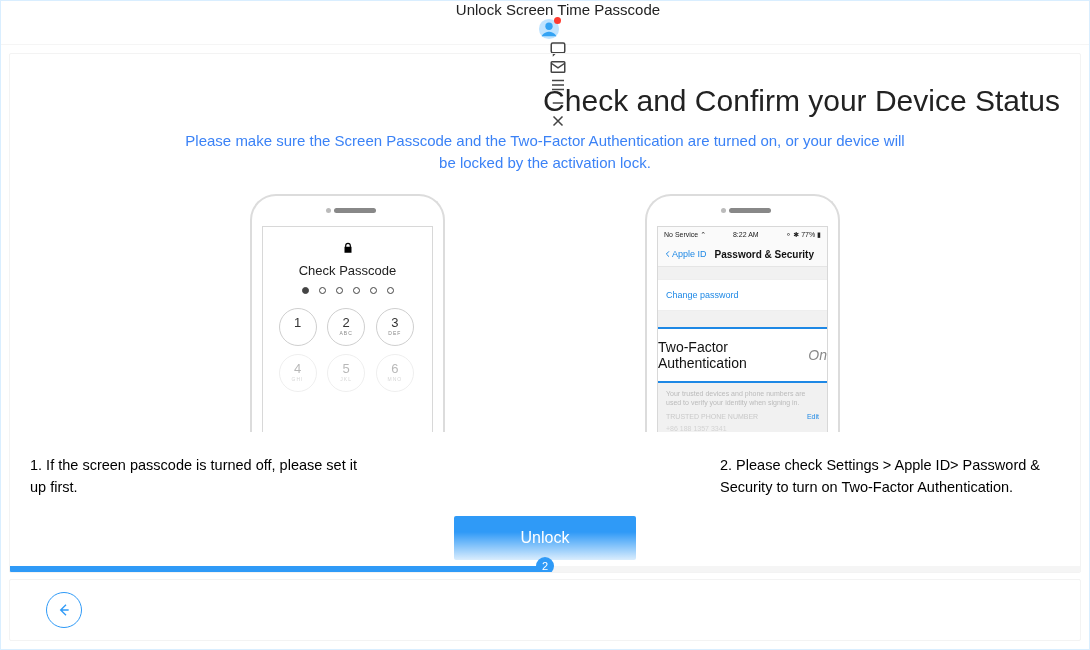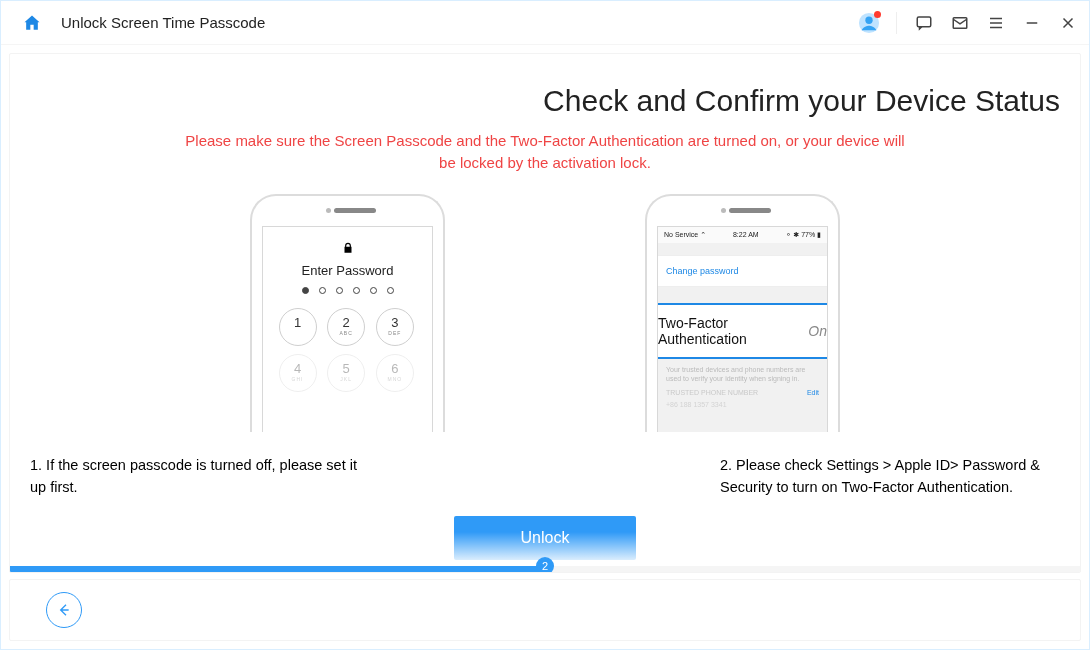--- a/index.html
+++ b/index.html
@@ -5,37 +5,38 @@
   * { box-sizing: border-box; margin: 0; padding: 0; font-family: -apple-system, "Segoe UI", Arial, sans-serif; }
   html, body { width: 1090px; height: 650px; background: #fff; }
   .app {
     width: 1090px; height: 650px; border: 1px solid #d9eeff; position: relative;
     display: flex; flex-direction: column;
   }
   
   .topbar {
     height: 44px; display: flex; align-items: center; padding-left: 20px; padding-right: 12px;
     border-bottom: 1px solid #f5f5f5;
+    flex-direction: column;
   }
   .home-icon { width: 22px; height: 20px; color: #1e88e5; cursor: pointer; }
   .title { font-size: 15px; color: #222; margin-left: 18px; font-weight: 500; }
   .topbar .spacer { flex: 1; }
   .tb-icon { width: 18px; height: 18px; color: #444; margin-left: 18px; cursor: pointer; display:flex; align-items:center; justify-content:center; }
   .sep { width: 1px; height: 22px; background: #eee; margin-left: 16px; }
   .profile { width: 22px; height: 22px; position: relative; cursor:pointer; }
   .profile svg { width: 22px; height: 22px; }
   .profile .dot { position:absolute; top:-1px; right:-1px; width:7px; height:7px; background:#ff3b30; border-radius:50%; }
 
   
   .card {
     margin: 8px 8px 0 8px; flex: 1; border: 1px solid #f3f3f3; border-radius: 2px;
     padding: 30px 20px 0 20px; position: relative; overflow:hidden;
   }
   h1 { text-align: right; font-size: 30px; font-weight: 400; color: #222; }
-  .sub { text-align: center; color: #ef4444; font-size: 15px; max-width: 720px; margin: 12px auto 0; line-height: 1.45; }
+  .sub { text-align: center; color: #3b82f6; font-size: 15px; max-width: 720px; margin: 12px auto 0; line-height: 1.45; }
 
   .row { display:flex; justify-content:center; gap: 200px; margin-top: 20px; }
 
   
   .phone {
     width: 195px; height: 238px; border: 2px solid #dcdcdc; border-bottom: none;
     border-radius: 26px 26px 0 0; position: relative; background: #fff;
   }
   .phone .camdot { position:absolute; top:12px; left:50%; transform:translateX(-22px); width:5px; height:5px; border-radius:50%; background:#bbb; }
   .phone .speaker { position:absolute; top:12px; left:50%; transform:translateX(-14px); width:42px; height:5px; border-radius:3px; background:#888; }
@@ -139,21 +140,21 @@
 
     <div class="row">
 
       <div class="phone">
         <span class="camdot"></span>
           <span class="speaker"></span>
         <div class="screen">
           <svg class="lock-icon" viewBox="0 0 24 24" fill="#000">
               <path d="M7 10V8a5 5 0 0110 0v2h1v10H6V10h1zm2 0h6V8a3 3 0 10-6 0v2z"></path>
             </svg>
-          <div class="ep">Enter Password</div>
+          <div class="ep">Check Passcode</div>
           <div class="dots">
             <span class="f"></span>
               <span></span>
               <span></span>
               <span></span>
               <span></span>
               <span></span>
           </div>
           <div class="keypad">
             <div class="key">
@@ -188,20 +189,29 @@
 
       <div class="phone">
         <span class="camdot"></span>
           <span class="speaker"></span>
         <div class="screen settings">
           <div class="statusbar">
             <span>No Service ⌃</span>
             <span>8:22 AM</span>
             <span>⚬ ✱ 77% ▮</span>
           </div>
+          <div class="navrow">
+            <span class="back">
+              <svg width="8" height="10" viewBox="0 0 24 24" fill="none" stroke="#1e88e5" stroke-width="3">
+                  <path d="M15 4l-8 8 8 8"></path>
+                </svg>
+              <span>Apple ID</span>
+            </span>
+            <span class="navtitle">Password &amp; Security</span>
+          </div>
           <div class="cell">Change password</div>
           <div class="tfa">
             <span>Two-Factor Authentication</span>
             <span class="on">On</span>
           </div>
           <div class="fine">Your trusted devices and phone numbers are used to verify your identity when signing in.</div>
           <div class="fine2">
             <span>TRUSTED PHONE NUMBER</span>
             <span class="edit">Edit</span>
           </div>

